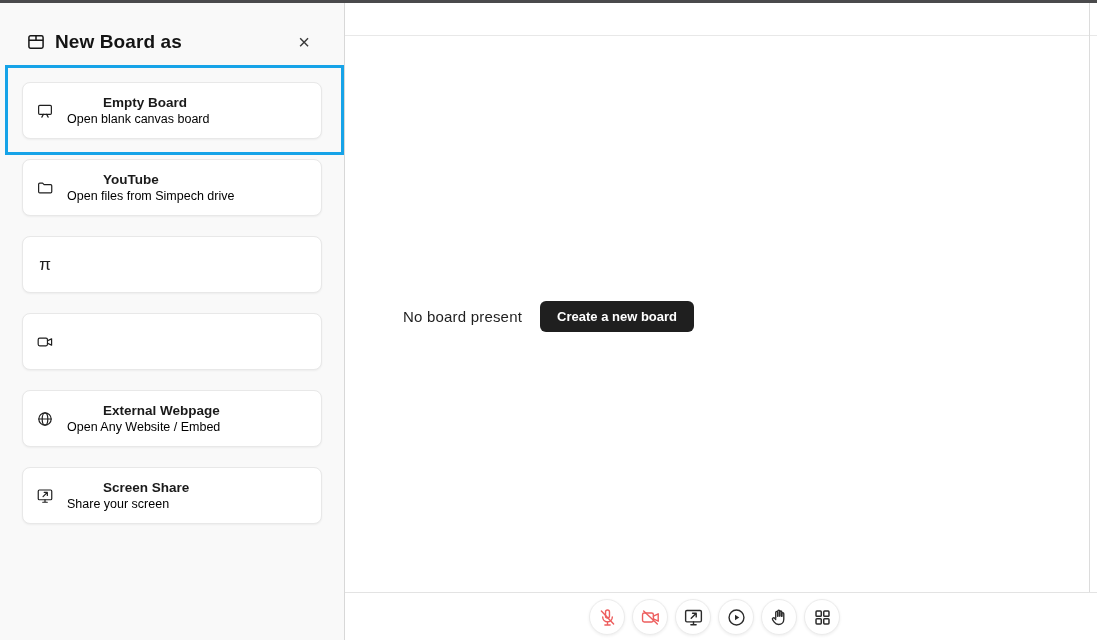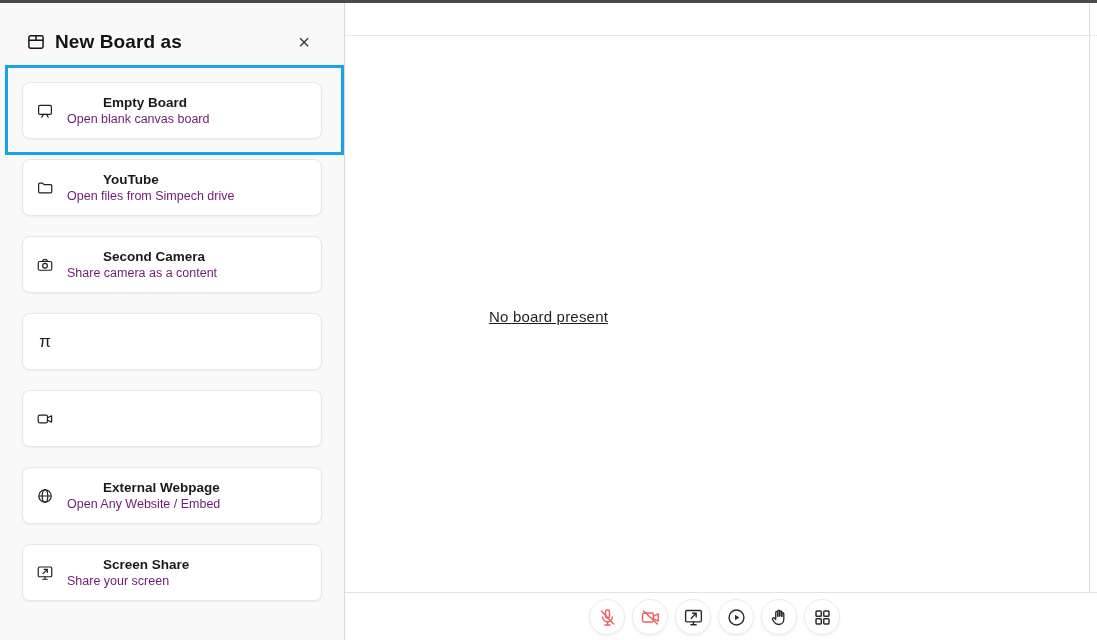--- a/index.html
+++ b/index.html
@@ -16,21 +16,21 @@
   }
   
   .top-line{position:absolute;left:0;top:0;width:1097px;height:3px;background:var(--top-bar);}
   .topbar-divider{position:absolute;left:345px;top:35px;width:752px;height:1px;background:#e8e8e8;}
   .canvas-bottom-line{position:absolute;left:345px;top:592px;width:752px;height:1px;background:#e3e3e3;}
   .right-line{position:absolute;left:1089px;top:3px;width:1px;height:589px;background:#dcdcdc;}
 
   
   .empty-state{position:absolute;left:0;top:300px;width:1097px;height:32px;
     display:flex;align-items:center;justify-content:center;gap:18px;}
-  .empty-text{font-size:15px;color:#1f1f1f;letter-spacing:.2px;text-decoration:underline;}
+  .empty-text{font-size:15px;color:#1f1f1f;letter-spacing:.2px;}
   .create-btn{background:var(--dark-button);color:#fff;border:none;border-radius:6px;
     height:31px;padding:0 17px;font-family:inherit;font-size:13px;font-weight:700;cursor:pointer;}
 
   
   .bottom-toolbar{position:absolute;left:589px;top:599px;display:flex;gap:7px;}
   .tb-btn{width:36px;height:36px;border-radius:50%;background:#fff;border:1px solid #ececec;
     box-shadow:0 1px 3px rgba(0,0,0,.07);display:flex;align-items:center;justify-content:center;
     cursor:pointer;color:#2b2b2b;padding:0;}
   .tb-btn.danger{color:var(--danger-red);}
   .tb-btn svg{display:block;}
@@ -45,37 +45,38 @@
   .close-btn{margin-left:auto;background:none;border:none;font-family:inherit;font-size:20px;
     line-height:1;color:#3a3a3a;cursor:pointer;padding:2px 4px;}
 
   .items{position:absolute;left:22px;top:79px;width:300px;display:flex;flex-direction:column;gap:20px;}
   .card{height:57px;background:#fff;border:1px solid #e8e8e8;border-radius:8px;
     display:flex;align-items:center;box-shadow:0 1px 2px rgba(0,0,0,.05);cursor:pointer;}
   .card-icon{width:44px;display:flex;align-items:center;justify-content:center;color:#1f1f1f;flex:0 0 44px;}
   .card-icon .pi{font-size:17px;font-weight:500;color:#1f1f1f;}
   .card-text{display:flex;flex-direction:column;gap:2px;min-width:0;}
   .card-title{font-size:13.5px;font-weight:700;color:#1a1a1a;padding-left:36px;}
-  .card-sub{font-size:12.5px;color:#701a75;}
+  .card-sub{font-size:12.5px;color:#000000;}
 
   .blue-highlight{position:absolute;left:5px;top:62px;width:339px;height:90px;
     border:3px solid var(--highlight-blue);pointer-events:none;}
 </style>
 </head>
 <body>
 
 <div class="app">
 
   <div class="top-line"></div>
   <div class="topbar-divider"></div>
   <div class="canvas-bottom-line"></div>
   <div class="right-line"></div>
 
   <div class="empty-state">
     <span class="empty-text">No board present</span>
+    <button class="create-btn">Create a new board</button>
   </div>
 
   <div class="bottom-toolbar">
     <button class="tb-btn danger" aria-label="microphone-off">
       <span>
         <svg width="21" height="21" viewBox="0 0 24 24" fill="none" stroke="currentColor" stroke-width="1.6" stroke-linecap="round" stroke-linejoin="round">
           <rect x="9.75" y="3.5" width="4.5" height="9" rx="2.25"></rect>
           <path d="M6.5 11.5a5.5 5.5 0 0 0 11 0"></path>
           <path d="M12 17v3.2M9 20.5h6"></path>
           <path d="M5 4.5 19 19.5"></path>
@@ -163,33 +164,20 @@
           <svg width="18" height="18" viewBox="0 0 24 24" fill="none" stroke="currentColor" stroke-width="1.6" stroke-linecap="round" stroke-linejoin="round">
             <path d="M3.5 8.5V7a1.5 1.5 0 0 1 1.5-1.5h3.8l2 2h8.7a1.5 1.5 0 0 1 1.5 1.5v8a1.5 1.5 0 0 1-1.5 1.5H5a1.5 1.5 0 0 1-1.5-1.5Z"></path>
           </svg>
         </span>
         <span class="card-text">
           <span class="card-title">YouTube</span>
           <span class="card-sub">Open files from Simpech drive</span>
         </span>
       </div>
 
-      <div class="card">
-        <span class="card-icon">
-          <svg width="18" height="18" viewBox="0 0 24 24" fill="none" stroke="currentColor" stroke-width="1.6" stroke-linecap="round" stroke-linejoin="round">
-            <rect x="3" y="7.3" width="18" height="11.7" rx="2"></rect>
-            <path d="M8.3 7.3 10 4.9h4l1.7 2.4"></path>
-            <circle cx="12" cy="13" r="3.1"></circle>
-          </svg>
-        </span>
-        <span class="card-text">
-          <span class="card-title">Second Camera</span>
-          <span class="card-sub">Share camera as a content</span>
-        </span>
-      </div>
 
       <div class="card">
         <span class="card-icon">
           <span class="pi">π</span>
         </span>
       </div>
 
       <div class="card">
         <span class="card-icon">
           <svg width="18" height="18" viewBox="0 0 24 24" fill="none" stroke="currentColor" stroke-width="1.6" stroke-linecap="round" stroke-linejoin="round">

